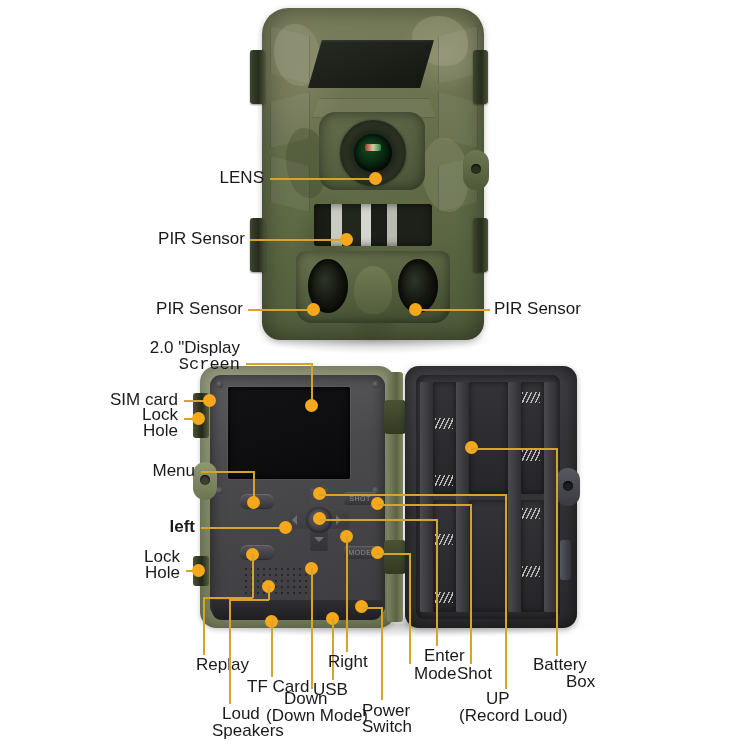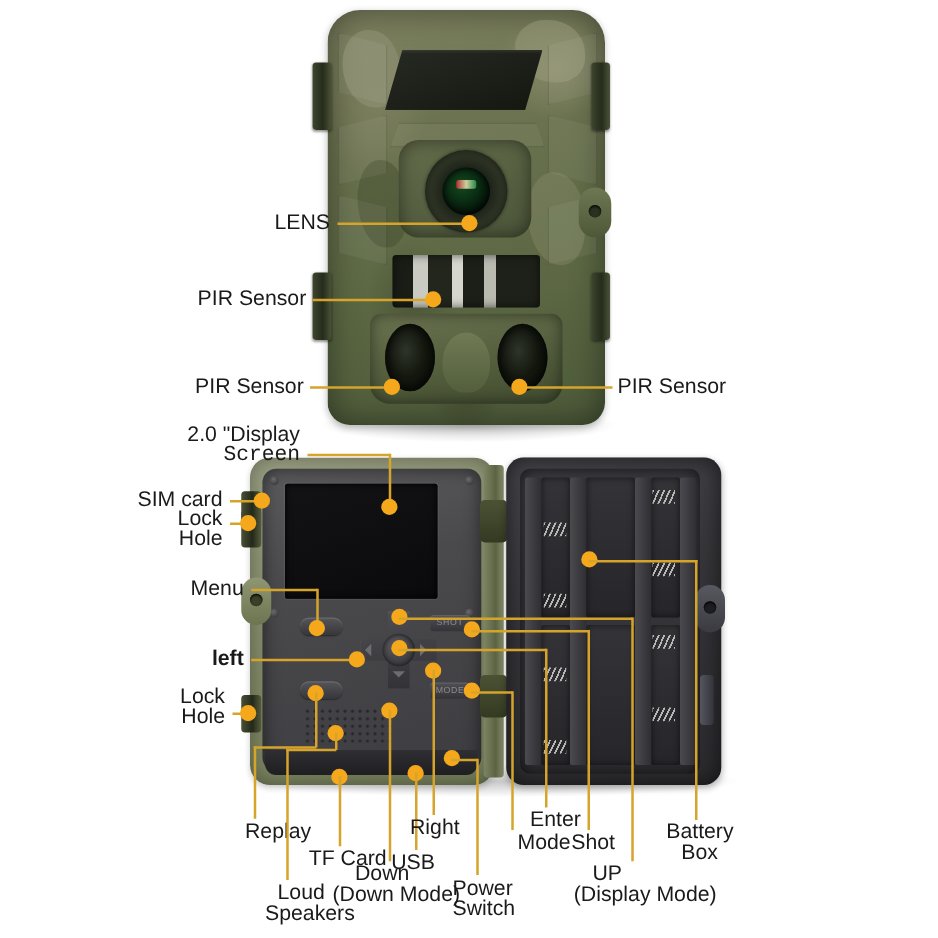--- a/index.html
+++ b/index.html
@@ -541,22 +541,22 @@
   <div class="lbl" style="left:424px; top:647px;">Enter</div>
 
   <div class="dot" style="left:371px; top:497px;"></div>
   <div class="ln h" style="left:377px; top:504px; width:94px;"></div>
   <div class="ln v" style="left:470px; top:504px; height:160px;"></div>
   <div class="lbl" style="left:457px; top:665px;">Shot</div>
 
   <div class="dot" style="left:313px; top:487px;"></div>
   <div class="ln h" style="left:319px; top:494px; width:187px;"></div>
   <div class="ln v" style="left:505px; top:494px; height:195px;"></div>
-  <div class="lbl" style="left:474px; top:690px;">UP</div>
-  <div class="lbl" style="left:459px; top:707px;">(Display Mode)</div>
+  <div class="lbl" style="left:486px; top:690px;">UP</div>
+  <div class="lbl" style="left:459px; top:707px;">(Record Loud)</div>
 
   <div class="dot" style="left:465px; top:441px;"></div>
   <div class="ln h" style="left:471px; top:448px; width:87px;"></div>
   <div class="ln v" style="left:556px; top:448px; height:208px;"></div>
   <div class="lbl" style="left:533px; top:656px;">Battery</div>
-  <div class="lbl" style="left:545px; top:673px;">Box</div>
+  <div class="lbl" style="left:566px; top:673px;">Box</div>
 
 </div>
 
 </body></html>

